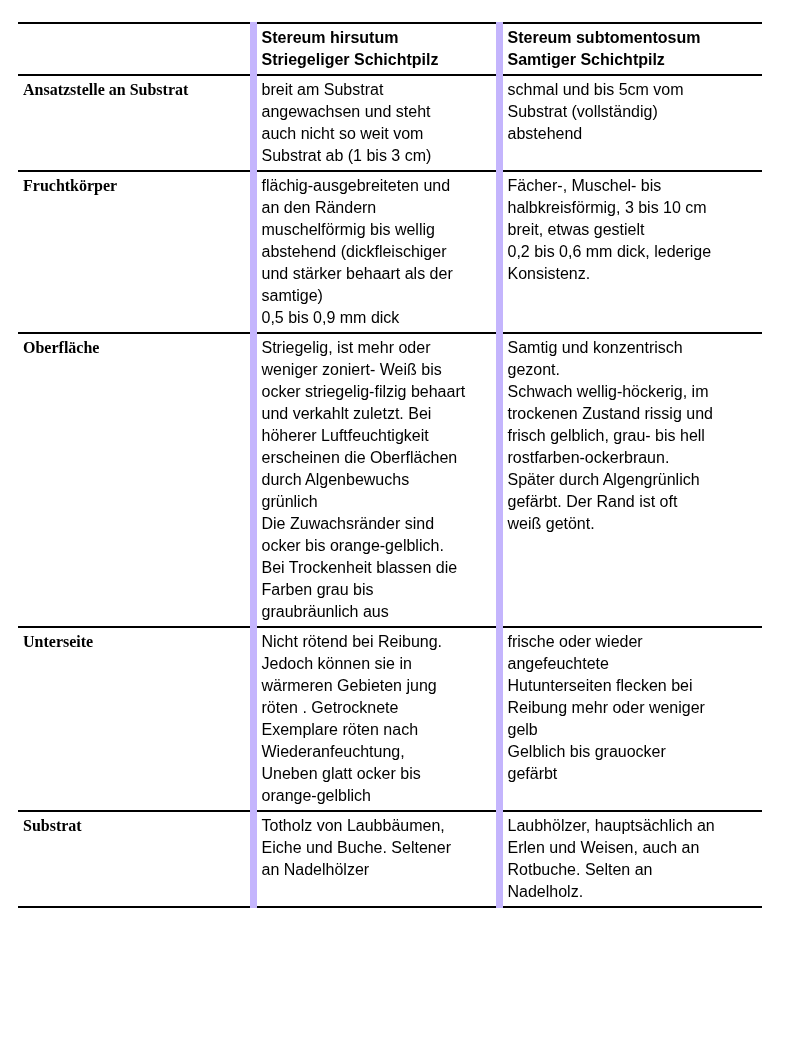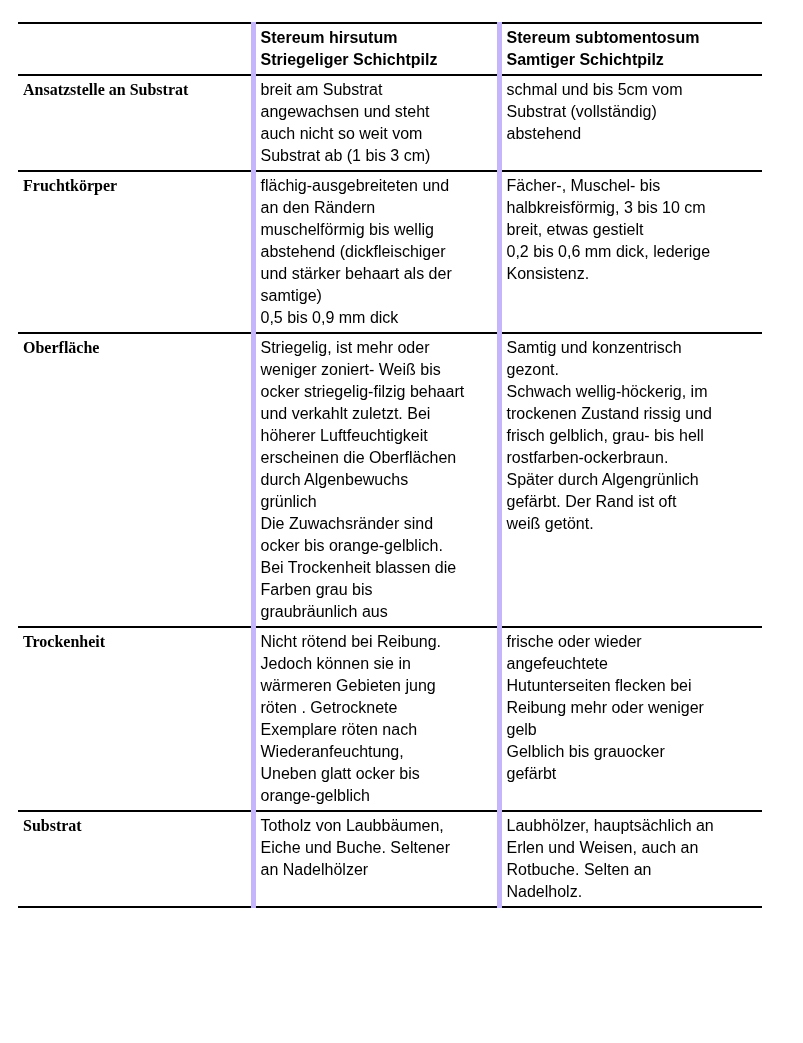--- a/index.html
+++ b/index.html
@@ -31,21 +31,21 @@
     text-align: left;
     font-size: 16px;
     line-height: 22px;
     padding: 3px 4px 3px 5px;
     white-space: pre-line;
     overflow: hidden;
     word-wrap: break-word;
   }
   table.compare th + th,
   table.compare td + td {
-    border-left: 5px solid #c4b5fd;
+    border-left: 7px solid #c4b5fd;
     margin-top: 20px;
   }
   table.compare th {
     font-weight: bold;
   }
   table.compare td.row-label {
     font-weight: bold;
     font-family: Liberation Serif, serif;
   }
 </style>
@@ -113,21 +113,21 @@
 gezont.
 Schwach wellig-höckerig, im
 trockenen Zustand rissig und
 frisch gelblich, grau- bis hell
 rostfarben-ockerbraun.
 Später durch Algengrünlich
 gefärbt. Der Rand ist oft
 weiß getönt.</td>
       </tr>
       <tr>
-        <td class="row-label">Trockenheit</td>
+        <td class="row-label">Unterseite</td>
         <td>Nicht rötend bei Reibung.
 Jedoch können sie in
 wärmeren Gebieten jung
 röten . Getrocknete
 Exemplare röten nach
 Wiederanfeuchtung,
 Uneben glatt ocker bis
 orange-gelblich</td>
         <td>frische oder wieder
 angefeuchtete

